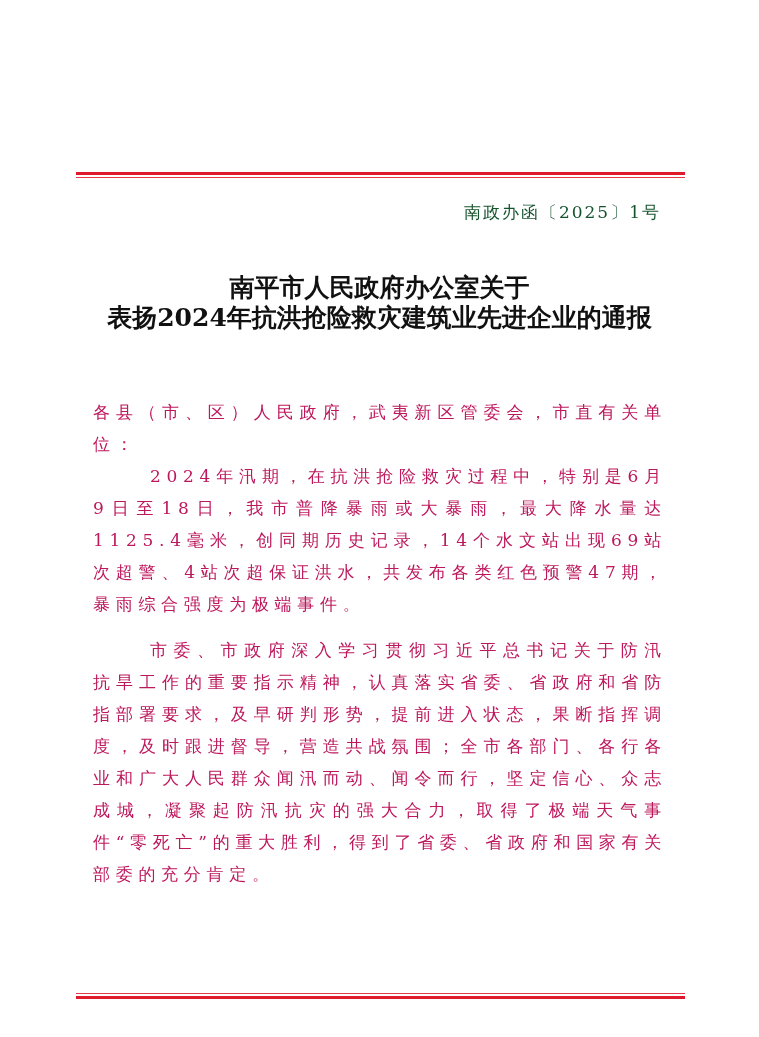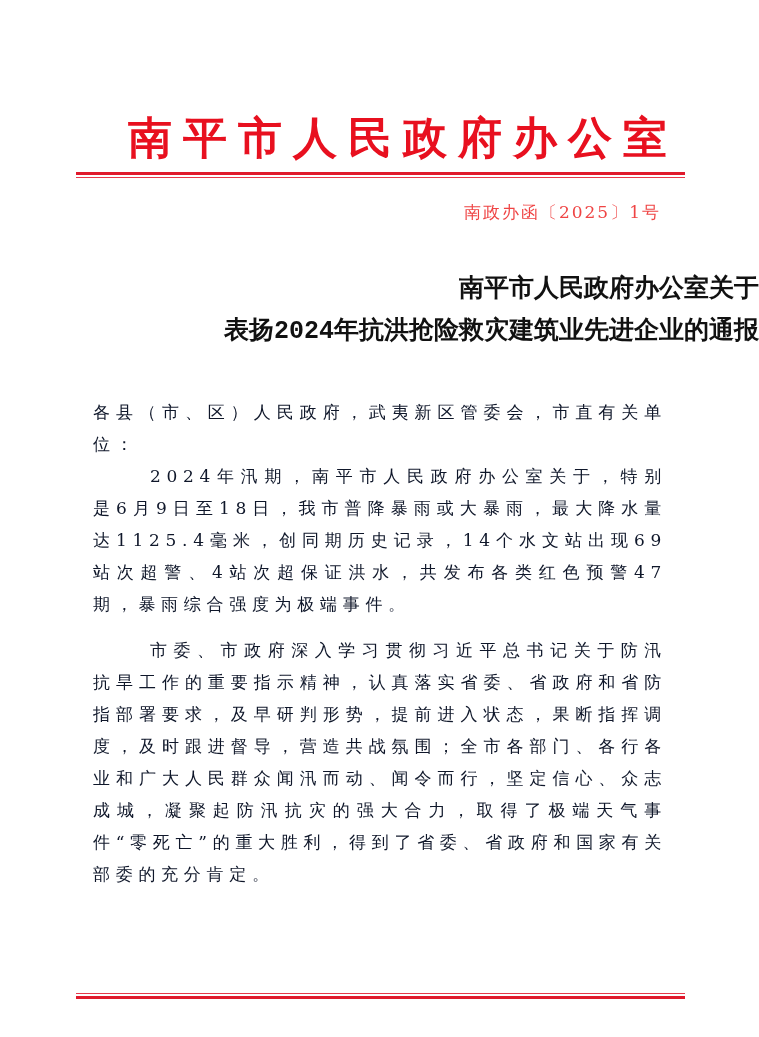--- a/index.html
+++ b/index.html
@@ -16,59 +16,58 @@
 
   .rule { position: absolute; left: 76px; width: 609px; background: #e01a2c; }
   .top-rule-thick { top: 172px; height: 3px; }
   .top-rule-thin  { top: 177px; height: 1px; background: #e6394a; }
   .bot-rule-thin  { top: 993px; height: 1px; background: #e6394a; }
   .bot-rule-thick { top: 996px; height: 3px; }
 
   .doc-number {
     position: absolute; right: 98px; top: 200px;
     font-family: "DejaVu Serif", "Liberation Serif", serif;
-    font-size: 17px; line-height: 24px; color: #ef4444;
+    font-size: 17px; line-height: 24px; color: #14532d;
     letter-spacing: 2px; white-space: nowrap;
   }
 
   .title {
-    position: absolute; left: 0; width: 759px; text-align: right;
+    position: absolute; left: 0; width: 759px; text-align: center;
     font-family: "DejaVu Serif", "Liberation Serif", serif;
     font-weight: bold; font-size: 25px; line-height: 36px; color: #111;
     white-space: nowrap;
   }
   .title-line-1 { top: 270px; }
-  .title-line-2 { top: 314px; font-family: Liberation Mono, monospace; }
+  .title-line-2 { top: 300px; }
 
   .body {
     position: absolute; left: 93px; top: 396px; width: 574px;
     font-family: "DejaVu Serif", "Liberation Serif", serif;
-    font-size: 17px; line-height: 32px; color: #0f172a;
+    font-size: 17px; line-height: 32px; color: #be185d;
     letter-spacing: 5.7px; text-align: justify;
   }
   .body p { margin: 0; }
   .body p.indent { text-indent: 57px; margin-top: 14px; }
   .body p.salutation { margin-bottom: 0; }
   .body p.first { margin-top: 0; }
 </style>
 </head>
 <body>
 
 <div class="page">
-  <div class="masthead">南平市人民政府办公室</div>
 
   <div class="rule top-rule-thick"></div>
   <div class="rule top-rule-thin"></div>
 
   <div class="doc-number">南政办函〔2025〕1号</div>
 
   <div class="title title-line-1">南平市人民政府办公室关于</div>
   <div class="title title-line-2">表扬2024年抗洪抢险救灾建筑业先进企业的通报</div>
 
   <div class="body">
     <p class="salutation">各县（市、区）人民政府，武夷新区管委会，市直有关单位：</p>
-    <p class="indent first">2024年汛期，南平市人民政府办公室关于，特别是6月9日至18日，我市普降暴雨或大暴雨，最大降水量达1125.4毫米，创同期历史记录，14个水文站出现69站次超警、4站次超保证洪水，共发布各类红色预警47期，暴雨综合强度为极端事件。</p>
+    <p class="indent first">2024年汛期，在抗洪抢险救灾过程中，特别是6月9日至18日，我市普降暴雨或大暴雨，最大降水量达1125.4毫米，创同期历史记录，14个水文站出现69站次超警、4站次超保证洪水，共发布各类红色预警47期，暴雨综合强度为极端事件。</p>
     <p class="indent">市委、市政府深入学习贯彻习近平总书记关于防汛抗旱工作的重要指示精神，认真落实省委、省政府和省防指部署要求，及早研判形势，提前进入状态，果断指挥调度，及时跟进督导，营造共战氛围；全市各部门、各行各业和广大人民群众闻汛而动、闻令而行，坚定信心、众志成城，凝聚起防汛抗灾的强大合力，取得了极端天气事件“零死亡”的重大胜利，得到了省委、省政府和国家有关部委的充分肯定。</p>
   </div>
 
   <div class="rule bot-rule-thin"></div>
   <div class="rule bot-rule-thick"></div>
 </div>
 
 </body></html>

